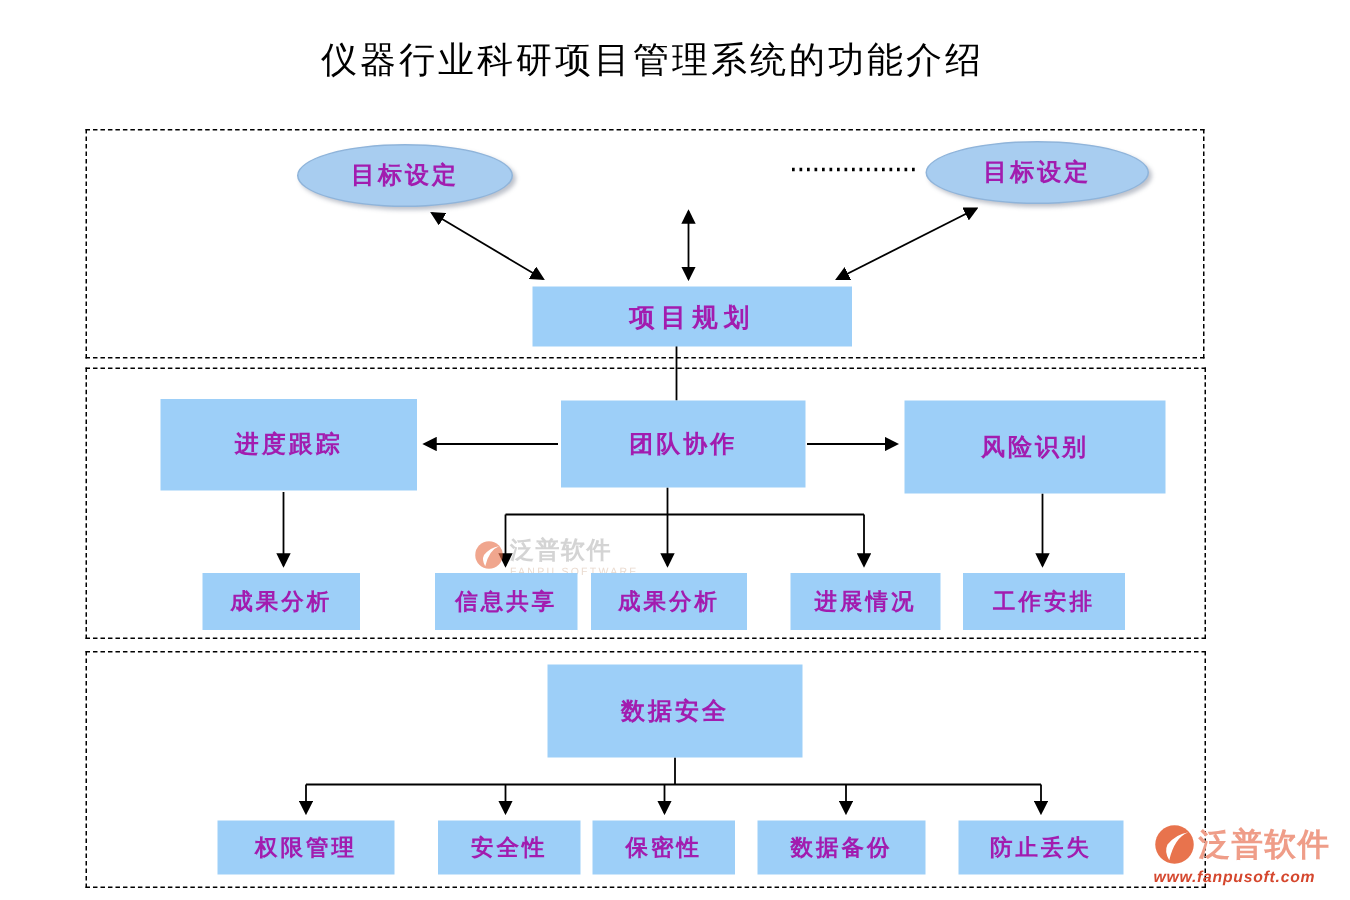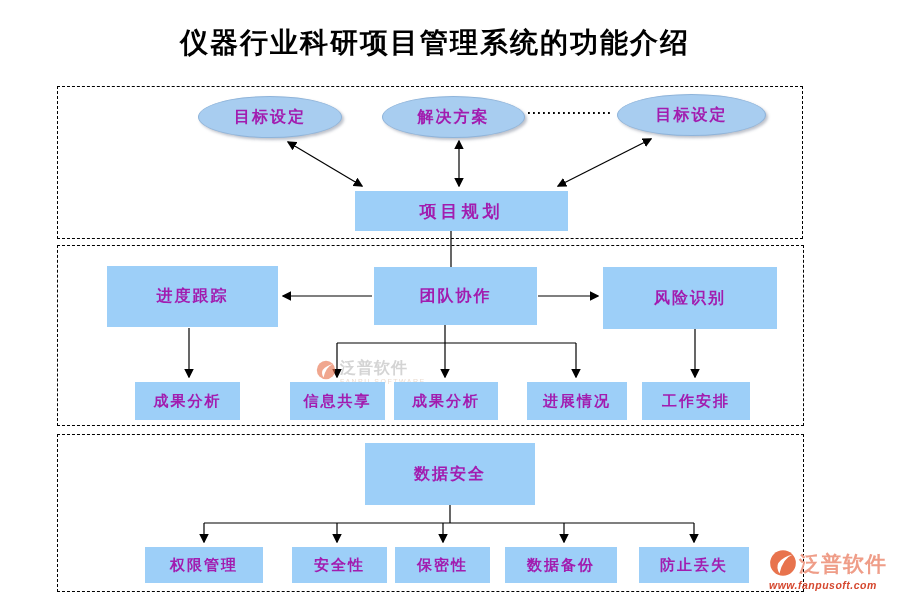--- a/index.html
+++ b/index.html
@@ -2,21 +2,21 @@
 <html style="--node-fill: #9dcff8; --ellipse-fill: #a8cdf0; --connector: #000000; --brand-text: #ef9d88; --brand-url: #d5472e; --brand-icon: #e8734d;"><head>
 <meta charset="utf-8">
 <style>
   html,body{margin:0;padding:0;background:#fff;}
   .canvas{
     position:relative;width:900px;height:600px;background:#fff;overflow:hidden;
     font-family:"Liberation Serif","DejaVu Serif",serif;
   }
   .title{
     position:absolute;left:0;top:24px;width:870px;text-align:center;
-    font-size:28px;font-weight:bold;color:#000;letter-spacing:2px;
+    font-size:24px;font-weight:normal;color:#000;letter-spacing:2px;
   }
   .sect{position:absolute;border:1px dashed #000;z-index:0;}
   #s1{left:57px;top:86px;width:744px;height:151px;}
   #s2{left:57px;top:245px;width:745px;height:179px;}
   #s3{left:57px;top:434px;width:745px;height:156px;}
   .overlay{position:absolute;left:0;top:0;z-index:1;}
   .node{
     position:absolute;display:flex;align-items:center;justify-content:center;
     font-weight:bold;color:#a21caf;letter-spacing:2px;z-index:2;
     background:var(--node-fill,#9dcff8);font-size:15px;white-space:nowrap;
@@ -80,21 +80,20 @@
       <line x1="204" y1="523" x2="694" y2="523"></line>
       <line x1="204" y1="523" x2="204" y2="542" marker-end="url(#ah)"></line>
       <line x1="337" y1="523" x2="337" y2="542" marker-end="url(#ah)"></line>
       <line x1="443" y1="523" x2="443" y2="542" marker-end="url(#ah)"></line>
       <line x1="564" y1="523" x2="564" y2="542" marker-end="url(#ah)"></line>
       <line x1="694" y1="523" x2="694" y2="542" marker-end="url(#ah)"></line>
     </g>
   </svg>
 
   <div class="node ellipse" style="left:198px;top:96px;width:142px;height:40px">目标设定</div>
-  <div class="node ellipse" style="left:382px;top:96px;width:141px;height:40px">解决方案</div>
   <div class="node ellipse" style="left:617px;top:94px;width:147px;height:40px">目标设定</div>
   <div class="node plan" style="left:355px;top:191px;width:213px;height:40px">项目规划</div>
 
   <div class="node big" style="left:107px;top:266px;width:171px;height:61px">进度跟踪</div>
   <div class="node big" style="left:374px;top:267px;width:163px;height:58px">团队协作</div>
   <div class="node big" style="left:603px;top:267px;width:174px;height:62px">风险识别</div>
   <div class="node" style="left:135px;top:382px;width:105px;height:38px">成果分析</div>
   <div class="node" style="left:290px;top:382px;width:95px;height:38px">信息共享</div>
   <div class="node" style="left:394px;top:382px;width:104px;height:38px">成果分析</div>
   <div class="node" style="left:527px;top:382px;width:100px;height:38px">进展情况</div>

